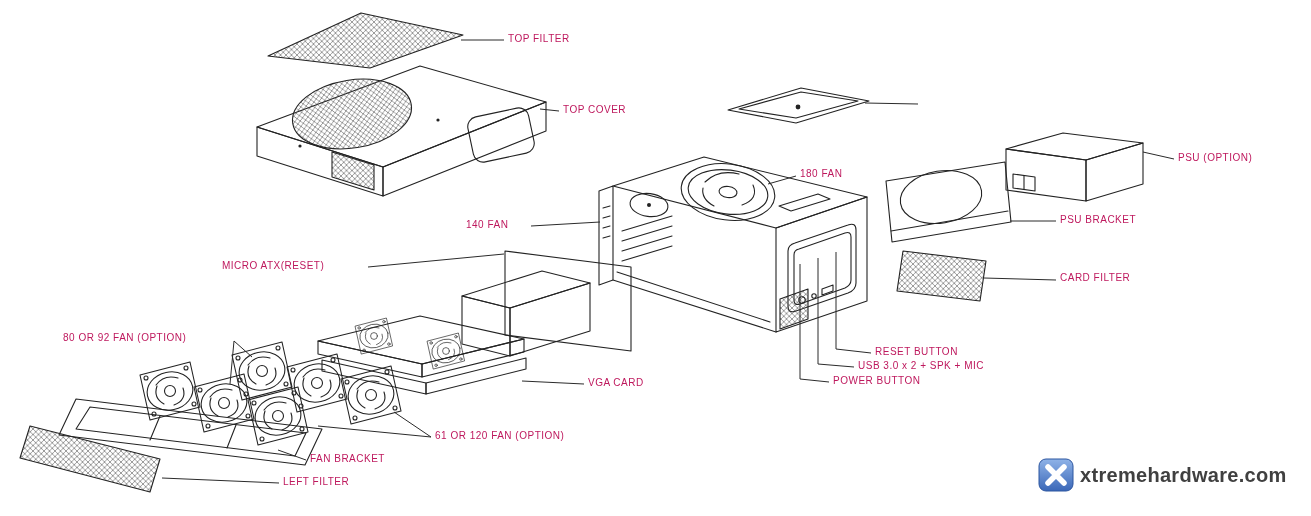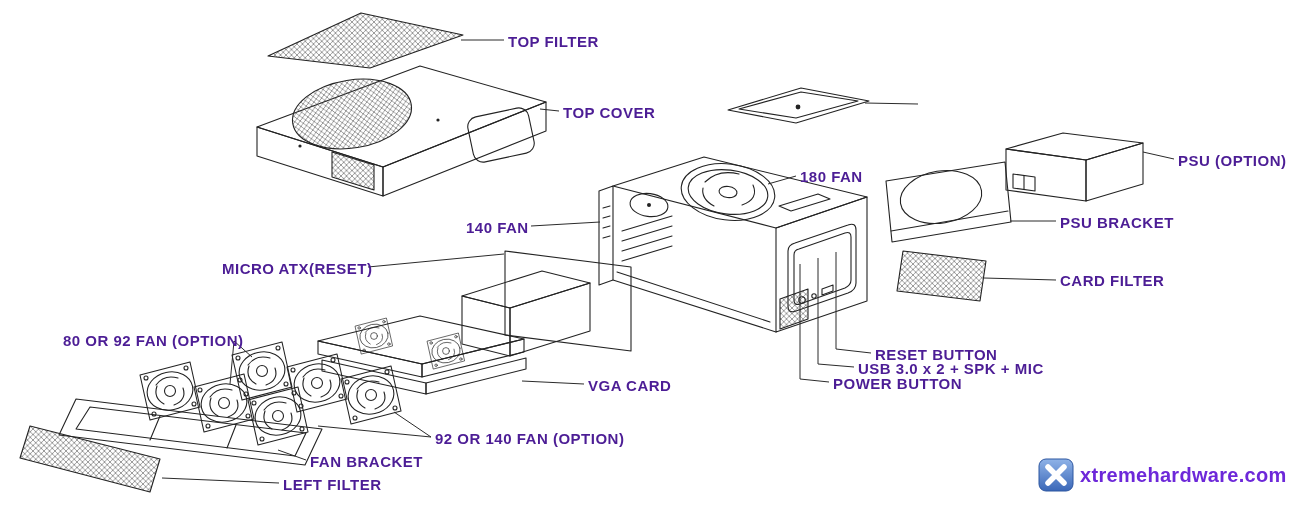--- a/index.html
+++ b/index.html
@@ -5,29 +5,29 @@
   * { margin:0; padding:0; box-sizing:border-box; }
   html,body { background:#ffffff; }
   body { font-family:"Liberation Sans", sans-serif; }
   .stage {
     position:relative; width:1311px; height:516px;
     background:#ffffff; overflow:hidden;
   }
   .stage svg.art { position:absolute; left:0; top:0; }
   .part-label {
     position:absolute; white-space:nowrap;
-    font-weight:bold; font-size:15px; letter-spacing:0.5px;
-    color:#4c1d95;
+    font-weight:normal; font-size:10px; letter-spacing:0.5px;
+    color:#be185d;
   }
   .watermark {
     position:absolute; left:1038px; top:458px;
     display:flex; align-items:center; gap:6px;
   }
   .wm-text {
-    font-size:20px; font-weight:bold; color:#6d28d9; letter-spacing:0.3px;
+    font-size:20px; font-weight:bold; color:#404040; letter-spacing:0.3px;
   }
 </style>
 </head>
 <body>
 
 <div class="stage">
 
   <svg class="art" width="1311" height="516" viewBox="0 0 1311 516" aria-hidden="true">
     <defs>
       <pattern id="mesh" width="5.5" height="5.5" patternUnits="userSpaceOnUse">
@@ -190,21 +190,21 @@
   <div class="part-label" style="left:800px;top:168px">180 FAN</div>
   <div class="part-label" style="left:1060px;top:214px">PSU BRACKET</div>
   <div class="part-label" style="left:466px;top:219px">140 FAN</div>
   <div class="part-label" style="left:222px;top:260px">MICRO ATX(RESET)</div>
   <div class="part-label" style="left:1060px;top:272px">CARD FILTER</div>
   <div class="part-label" style="left:875px;top:346px">RESET BUTTON</div>
   <div class="part-label" style="left:858px;top:360px">USB 3.0 x 2 + SPK + MIC</div>
   <div class="part-label" style="left:833px;top:375px">POWER BUTTON</div>
   <div class="part-label" style="left:588px;top:377px">VGA CARD</div>
   <div class="part-label" style="left:63px;top:332px">80 OR 92 FAN (OPTION)</div>
-  <div class="part-label" style="left:435px;top:430px">92 OR 140 FAN (OPTION)</div>
+  <div class="part-label" style="left:435px;top:430px">61 OR 120 FAN (OPTION)</div>
   <div class="part-label" style="left:310px;top:453px">FAN BRACKET</div>
   <div class="part-label" style="left:283px;top:476px">LEFT FILTER</div>
 
   <div class="watermark">
     <svg width="36" height="34" viewBox="0 0 36 34" aria-hidden="true">
       <rect x="1" y="1" width="34" height="32" rx="7" fill="url(#wmbadge)" stroke="#2d56a0"></rect>
       <defs>
         <linearGradient id="wmbadge" x1="0" y1="0" x2="0" y2="1">
           <stop offset="0" stop-color="#8fb3e8"></stop>
           <stop offset="1" stop-color="#3a67b8"></stop>

